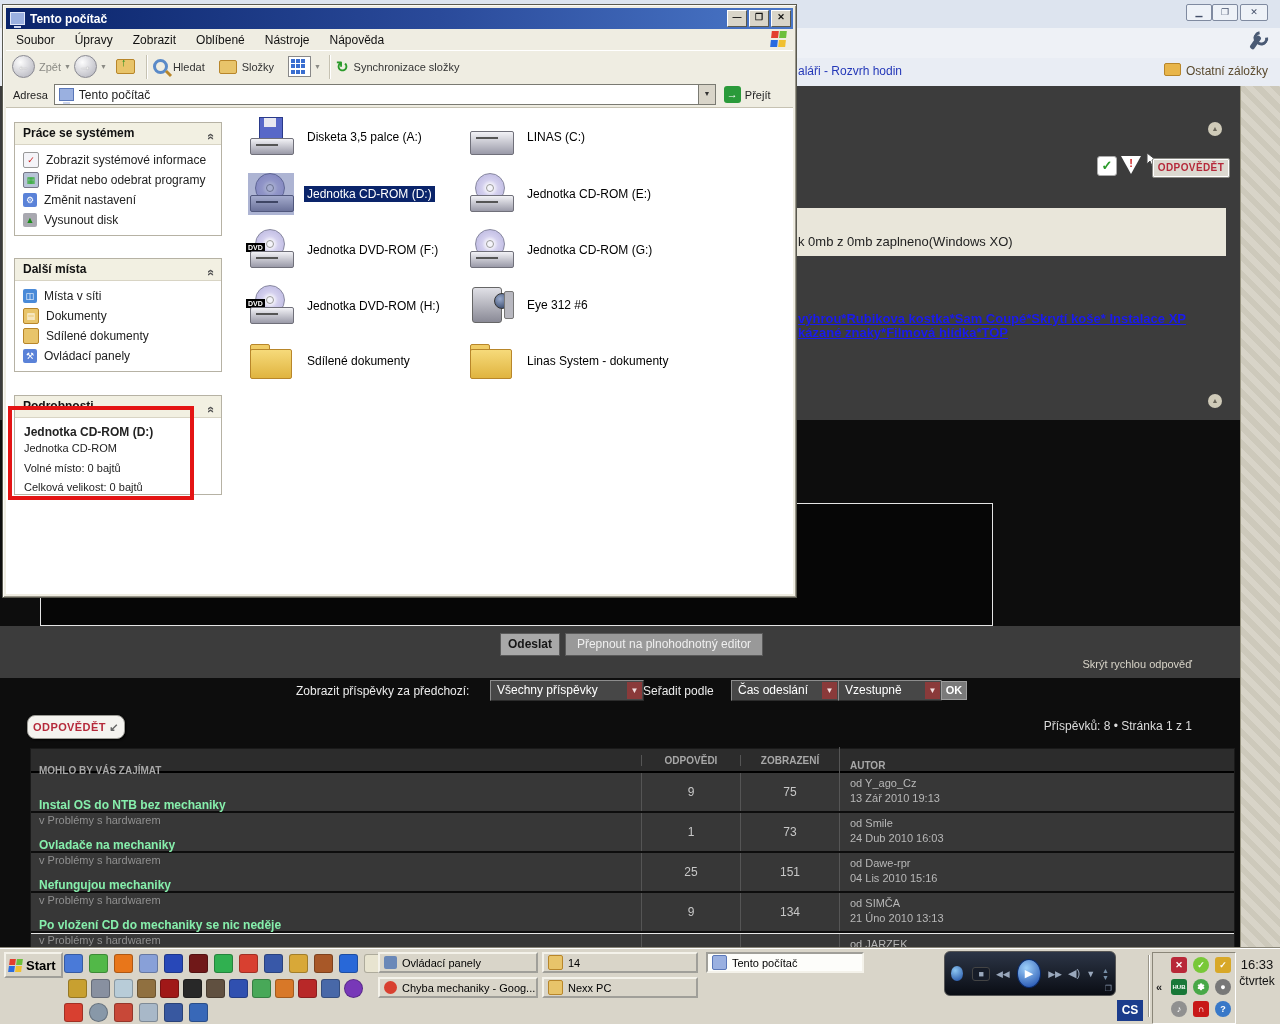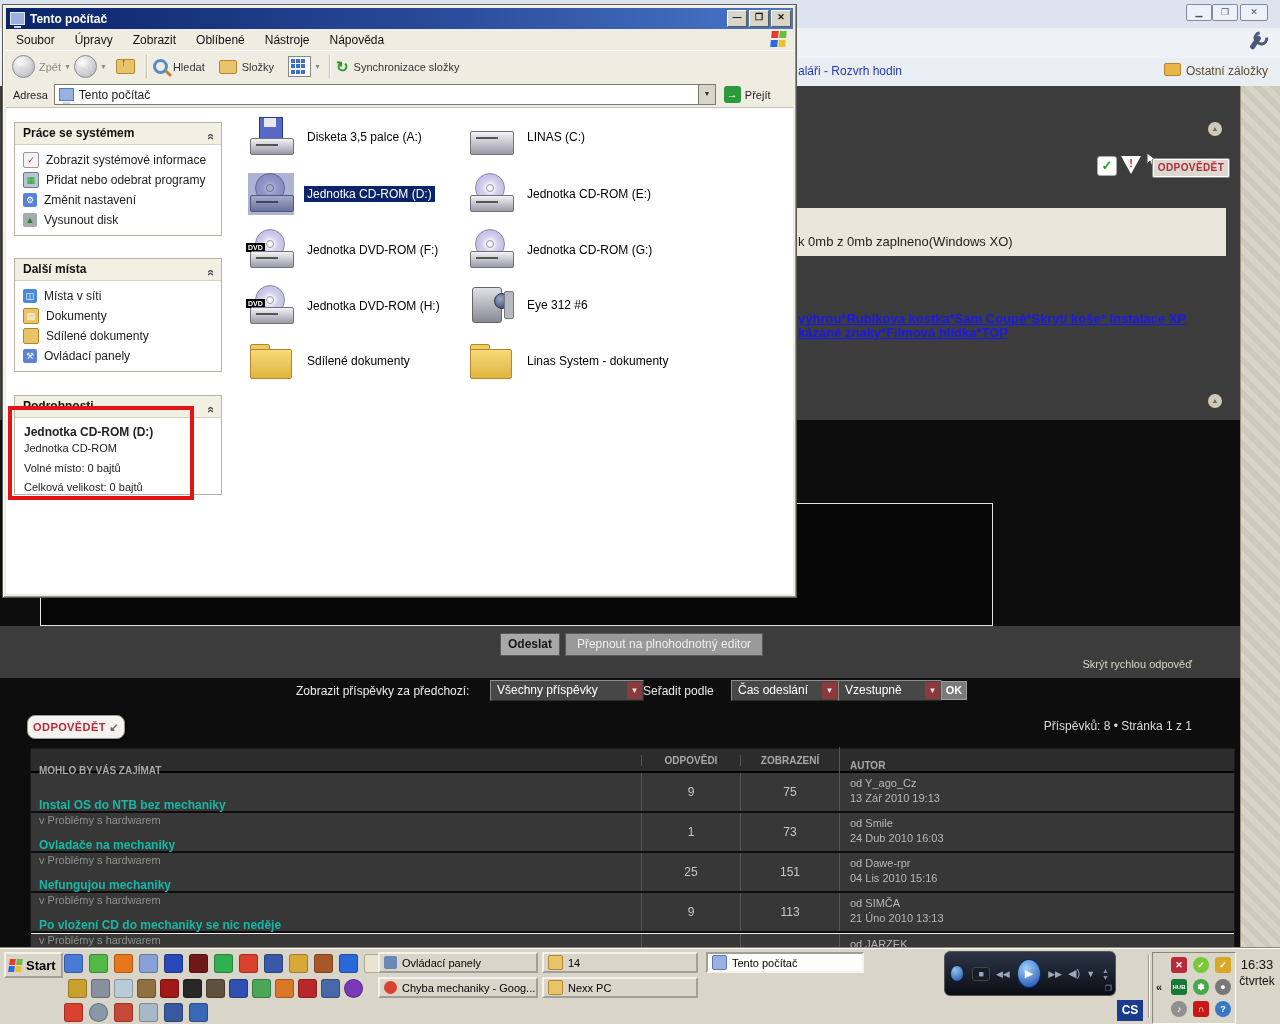--- a/index.html
+++ b/index.html
@@ -42,21 +42,21 @@
   .btn-ok{background:#7a7a7a;border:1px solid #9e9e9e;color:#fff;font-weight:bold;font-size:11px;text-align:center;line-height:17px;}
   .replybottom{background:#f4f3ef;border:1px solid #9a9a94;border-radius:8px;color:#b5293a;font-weight:bold;font-size:11px;
                text-align:center;line-height:22px;letter-spacing:.4px;box-shadow:1px 1px 2px #000;}
   .pcount{color:#dcdcdc;font-size:12px;}
   .ftable{width:1203px;background:#373737;border:1px solid #1a1a1a;}
   .fthead{display:flex;height:22px;background:#2c2c2c;border-bottom:2px solid #000;color:#a8a8a8;font-size:10px;font-weight:bold;align-items:center;}
   .ftrow{display:flex;height:38px;border-bottom:2px solid #0d0d0d;align-items:stretch;}
   .c-title{width:610px;padding:3px 0 0 8px;box-sizing:border-box;margin-top:21px;}
   .c-num{width:98px;border-left:1px solid #555;color:#c8c8c8;font-size:12px;display:flex;align-items:center;justify-content:center;}
   .c-auth{width:388px;border-left:1px solid #555;padding:3px 0 0 10px;box-sizing:border-box;color:#b8b8b8;font-size:11px;line-height:15px;}
-  .rowtitle{color:#14b8a6;font-size:12px;font-weight:bold;line-height:16px;}
+  .rowtitle{color:#86efac;font-size:12px;font-weight:bold;line-height:16px;}
   .rowsub{color:#909090;font-size:11px;line-height:15px;}
   
   #xwin{left:2px;top:4px;width:793px;height:592px;background:#efede2;border:1px solid #5a5a50;
         box-shadow:inset 1px 1px 0 #fbfaf6,inset -1px -1px 0 #9a968a;z-index:10;}
   .xtitle{position:absolute;left:3px;top:3px;right:3px;height:21px;background:linear-gradient(90deg,#0a246a,#2a4a9a 55%,#4a77c8);
           display:flex;align-items:center;color:#fff;font-weight:bold;font-size:12px;}
   .xico{width:13px;height:11px;background:#9ab0e0;border:1px solid #dfe6f8;margin:0 5px 0 4px;position:relative;}
   .xico:after{content:"";position:absolute;left:3px;bottom:-4px;width:7px;height:2px;background:#cdd6ee;}
   .xbtn{width:18px;height:15px;background:#d9d5c9;border:1px solid;border-color:#fff #5a5a50 #5a5a50 #fff;
         font-size:9px;line-height:13px;text-align:center;color:#111;margin-left:2px;}
@@ -251,21 +251,21 @@
               <div>od Dawe-rpr</div>
               <div>04 Lis 2010 15:16</div>
             </div>
         </div>
         <div class="ftrow">
           <div class="c-title">
               <div class="rowtitle">Po vložení CD do mechaniky se nic neděje</div>
               <div class="rowsub">v Problémy s hardwarem</div>
             </div>
           <div class="c-num">9</div>
-          <div class="c-num">113</div>
+          <div class="c-num">134</div>
           <div class="c-auth">
               <div>od SIMČA</div>
               <div>21 Úno 2010 13:13</div>
             </div>
         </div>
         <div class="ftrow" style="border-top:1px solid #e8e8e8">
           <div class="c-title">
               <div class="rowtitle">Mechaniky z ničeho nic nenačítají</div>
             </div>
           <div class="c-num"></div>

